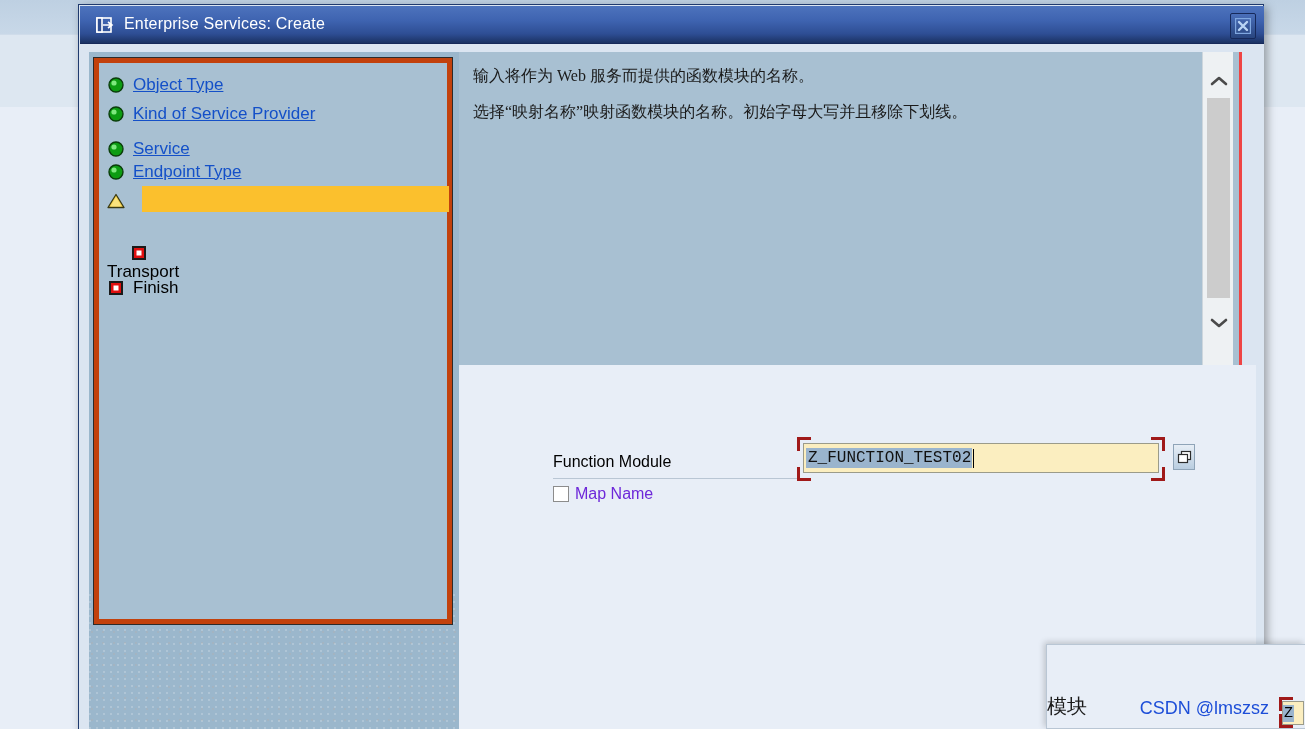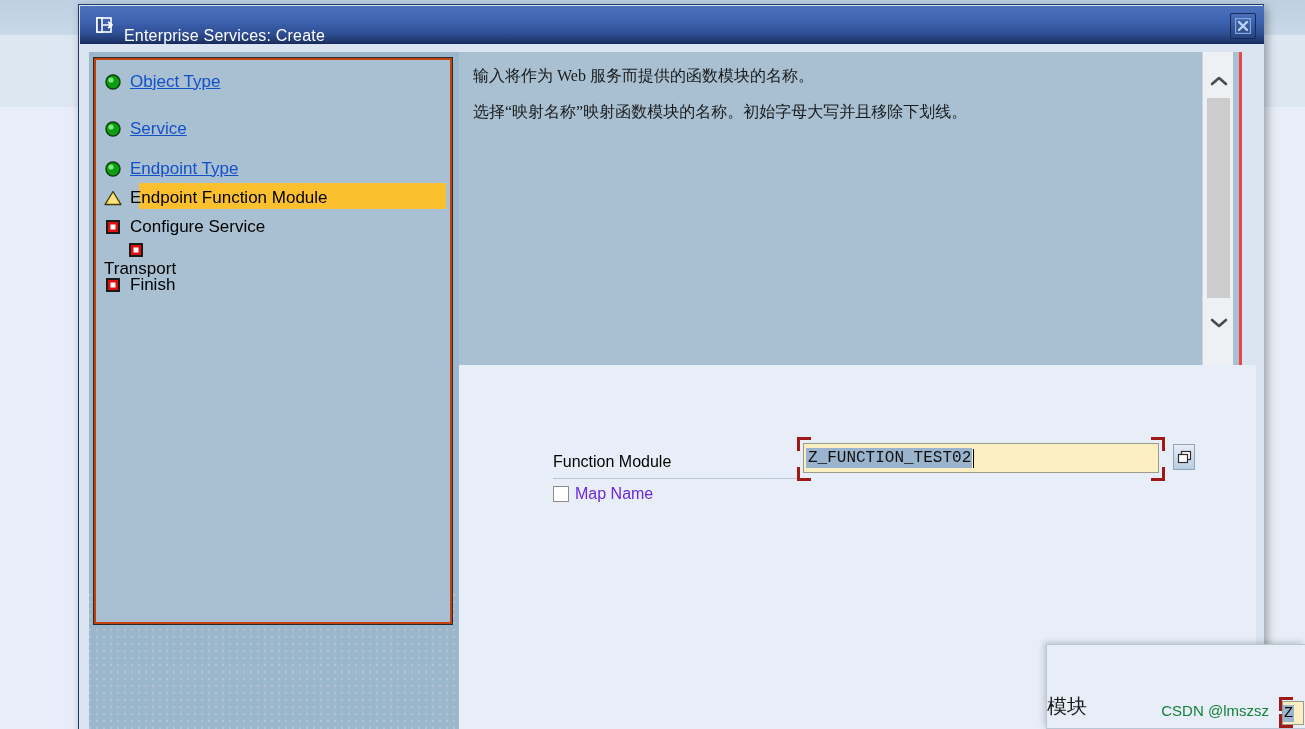--- a/index.html
+++ b/index.html
@@ -60,21 +60,21 @@
     border-bottom: 1px solid #16295a;
     box-sizing: border-box;
   }
   .titlebar-icon {
     position: absolute;
     left: 16px; top: 10px;
     width: 20px; height: 18px;
   }
   .titlebar-text {
     position: absolute;
-    left: 44px; top: 21px;
+    left: 44px; top: 9px;
     font-size: 16px;
     color: #ffffff;
     letter-spacing: 0.2px;
     white-space: nowrap;
   }
   .titlebar-close {
     position: absolute;
     right: 8px; top: 7px;
     width: 26px; height: 26px;
     background: linear-gradient(to bottom, #4a6fba, #28457f);
@@ -116,21 +116,21 @@
     background-size: 7px 7px, 11px 11px;
     opacity: 0.9;
   }
   .steps-box {
     position: absolute;
     left: 5px;
     top: 6px;
     width: 358px;
     height: 566px;
     background: #a8c0d2;
-    border: 2px solid #c2410c;
+    border: 5px solid #c2410c;
     outline: 1px solid #2b2b2b;
     box-sizing: border-box;
   }
   .step-row {
     position: absolute;
     left: 8px;
     height: 29px;
     display: flex;
     align-items: center;
   }
@@ -373,22 +373,22 @@
   .overlay-input span {
     font-family: "Liberation Mono", monospace;
     font-size: 15px;
     background: #9ab4cd;
     padding: 0 1px;
   }
   .watermark {
     position: absolute;
     right: 36px;
     bottom: 9px;
-    font-size: 15px;
-    color: #15803d;
+    font-size: 18px;
+    color: #1d4ed8;
     white-space: nowrap;
     text-align: right;
   }
 </style>
 </head>
 <body>
 
 <div class="bg-root">
   <div class="bg-band-1"></div>
   <div class="bg-band-2"></div>
@@ -426,61 +426,59 @@
         <div class="step-row" style="top:7px;">
           <span class="step-icon">
             <svg width="16" height="16" viewBox="0 0 16 16">
               <circle cx="8" cy="8" r="7" fill="#0d9c12" stroke="#0a3d0a" stroke-width="1.4"></circle>
               <circle cx="6" cy="6" r="2.6" fill="#7ee87e"></circle>
             </svg>
           </span>
           <span class="step-label link">Object Type</span>
         </div>
 
-
-        <div class="step-row" style="top:54px;text-align:center;">
+        <div class="step-row" style="top:36px;">
           <span class="step-icon">
             <svg width="16" height="16" viewBox="0 0 16 16">
               <circle cx="8" cy="8" r="7" fill="#0d9c12" stroke="#0a3d0a" stroke-width="1.4"></circle>
               <circle cx="6" cy="6" r="2.6" fill="#7ee87e"></circle>
             </svg>
           </span>
-          <span class="step-label link">Service</span>
-        </div>
-
-        <div class="step-row" style="top:94px;">
+          <span class="step-label link">Kind of Service Provider</span>
+        </div>
+
+        <div class="step-row" style="top:71px;text-align:center;">
           <span class="step-icon">
             <svg width="16" height="16" viewBox="0 0 16 16">
               <circle cx="8" cy="8" r="7" fill="#0d9c12" stroke="#0a3d0a" stroke-width="1.4"></circle>
               <circle cx="6" cy="6" r="2.6" fill="#7ee87e"></circle>
             </svg>
           </span>
+          <span class="step-label link">Service</span>
+        </div>
+
+        <div class="step-row" style="top:94px;">
+          <span class="step-icon">
+            <svg width="16" height="16" viewBox="0 0 16 16">
+              <circle cx="8" cy="8" r="7" fill="#0d9c12" stroke="#0a3d0a" stroke-width="1.4"></circle>
+              <circle cx="6" cy="6" r="2.6" fill="#7ee87e"></circle>
+            </svg>
+          </span>
           <span class="step-label link">Endpoint Type</span>
         </div>
 
         <div class="step-row" style="top:123px;">
           <span class="step-icon">
             <svg width="18" height="16" viewBox="0 0 18 16">
               <path d="M9 1.5 L17 14.5 L1 14.5 Z" fill="#f6d24b" stroke="#3a3a14" stroke-width="1.3" stroke-linejoin="round"></path>
               <path d="M9 4 L14.5 13.5 L3.5 13.5 Z" fill="#fdf0a8" opacity="0.55"></path>
             </svg>
           </span>
-          <span class="step-label" style="position:relative;z-index:2;">Endpoint Function Module</span>
-        </div>
-
-        <div class="step-row" style="top:152px;">
-          <span class="step-icon">
-            <svg width="16" height="16" viewBox="0 0 16 16">
-              <rect x="1" y="1" width="14" height="14" fill="#1a1a1a"></rect>
-              <rect x="3" y="3" width="10" height="10" fill="#e01010"></rect>
-              <rect x="5.5" y="5.5" width="5" height="5" fill="#ffffff"></rect>
-            </svg>
-          </span>
-          <span class="step-label">Configure Service</span>
-        </div>
+        </div>
+
 
         <div class="step-row" style="top:181px;flex-direction:column;">
           <span class="step-icon">
             <svg width="16" height="16" viewBox="0 0 16 16">
               <rect x="1" y="1" width="14" height="14" fill="#1a1a1a"></rect>
               <rect x="3" y="3" width="10" height="10" fill="#e01010"></rect>
               <rect x="5.5" y="5.5" width="5" height="5" fill="#ffffff"></rect>
             </svg>
           </span>
           <span class="step-label">Transport</span>

